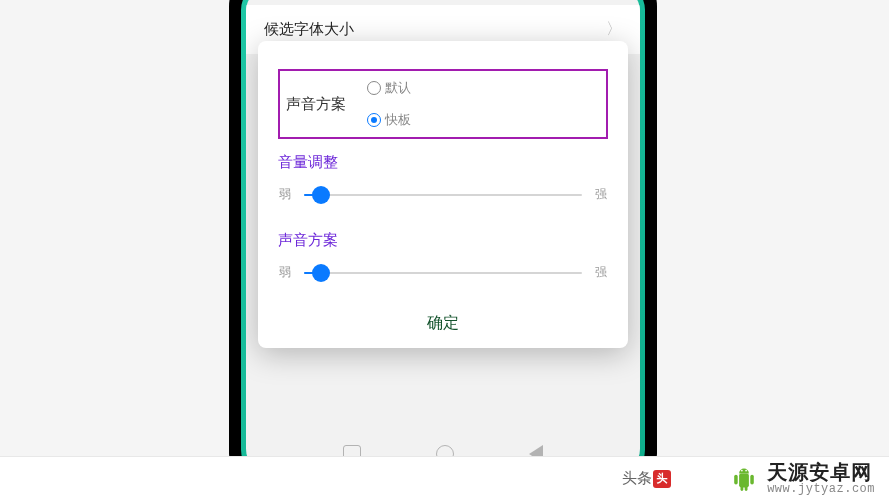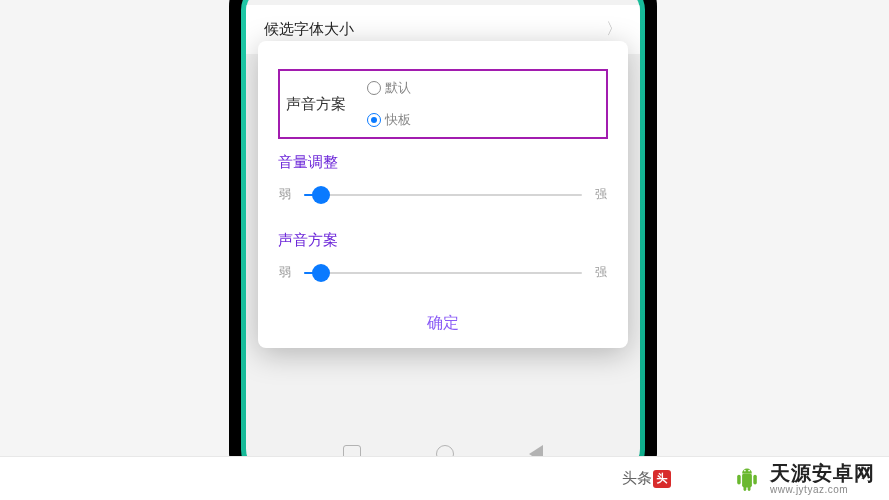--- a/index.html
+++ b/index.html
@@ -168,21 +168,21 @@
       width: 18px;
       height: 18px;
       background: #0a7aff;
       border-radius: 50%;
       transform: translate(-50%, -50%);
     }
     .dialog-footer {
       padding: 14px 0;
       text-align: center;
       font-size: 16px;
-      color: #8b5cf6;
+      color: #14532d;
     }
     .nav-buttons {
       position: absolute;
       bottom: 10px;
       left: 0;
       right: 0;
       display: flex;
       justify-content: space-around;
       align-items: center;
       padding: 0 60px;
@@ -237,23 +237,24 @@
       width: 30px;
       height: 28px;
     }
     .logo-title {
       font-size: 20px;
       font-weight: 800;
       color: #222;
       letter-spacing: 1px;
     }
     .logo-url {
-      font-size: 10px;
+      font-size: 12px;
       color: #888;
       letter-spacing: 0.5px;
+      font-family: Liberation Mono, monospace;
     }
     .logo-stack {
       display: flex;
       flex-direction: column;
       line-height: 1.1;
     }
     .toutiao-icon {
       width: 18px;
       height: 18px;
       background: #d82c2c;

